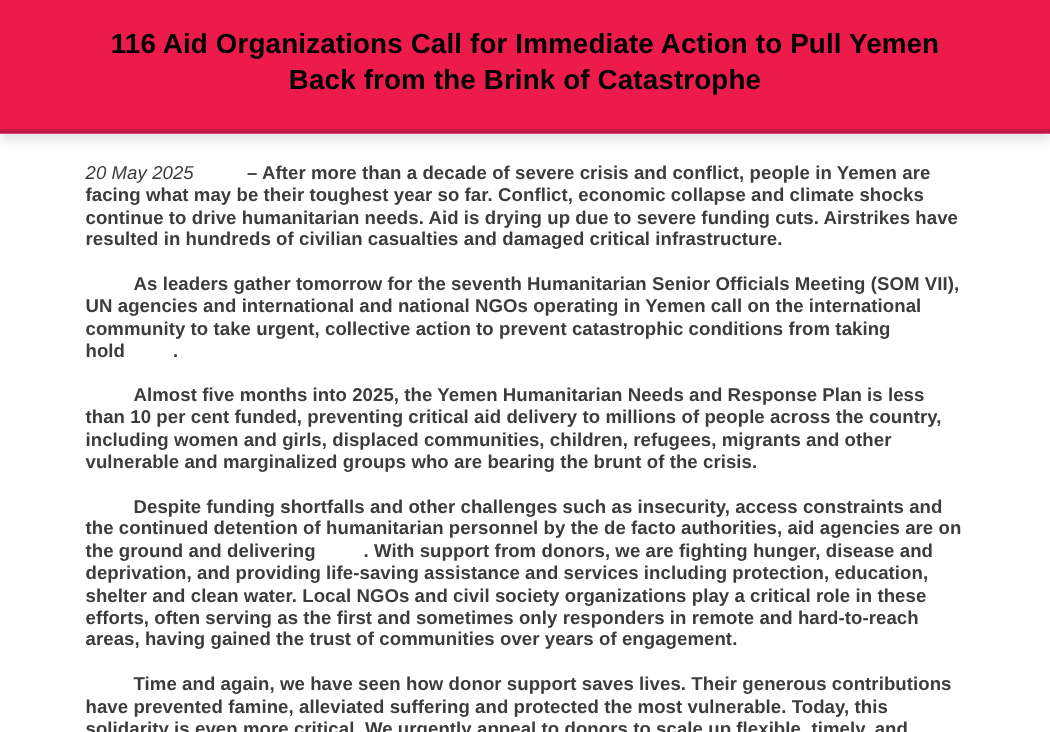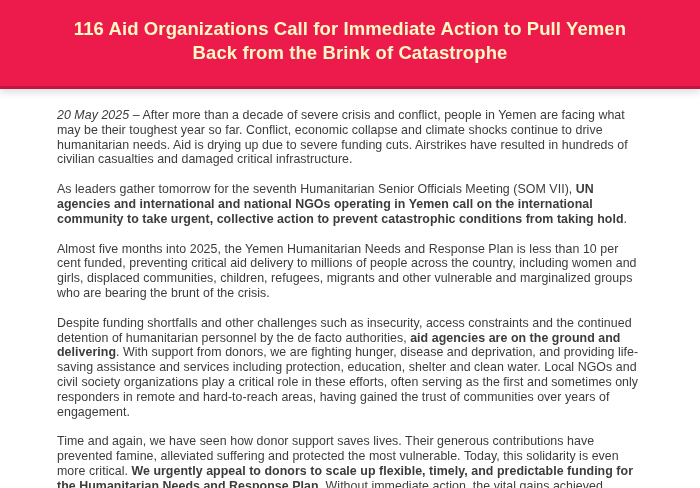--- a/index.html
+++ b/index.html
@@ -19,35 +19,35 @@
     border-bottom: 3px solid #C01545;
     box-shadow: 0 4px 7px rgba(0,0,0,0.12);
     display: flex;
     align-items: flex-start;
     justify-content: center;
   }
   .banner-title {
     margin-top: 17px;
     max-width: 580px;
     text-align: center;
-    color: #fef9c3;
+    color: #000000;
     font-size: 18.5px;
     line-height: 24px;
     font-weight: bold;
     letter-spacing: 0.1px;
   }
   .article {
     padding: 19px 57px 0 57px;
     color: #3C3C3C;
     font-size: 12.4px;
     line-height: 14.8px;
     letter-spacing: 0.05px;
   }
   .para { margin-bottom: 15px; }
-  .seg-normal { font-weight: normal; font-style: normal; }
+  .seg-normal { font-weight: bold; font-style: normal; margin-left: 32px; }
   .seg-bold   { font-weight: bold;   font-style: normal; }
   .seg-italic { font-weight: normal; font-style: italic; margin-top: 40px; }
 </style>
 </head>
 <body>
 
 <div class="page">
   <div class="banner">
     <div class="banner-title">116 Aid Organizations Call for Immediate Action to Pull Yemen Back from the Brink of Catastrophe</div>
   </div>

